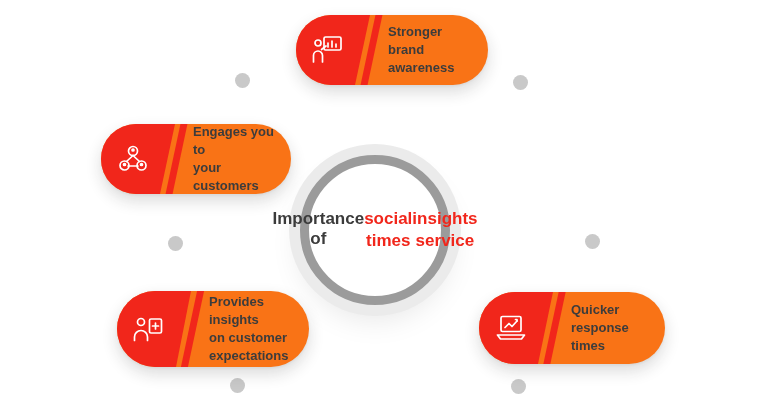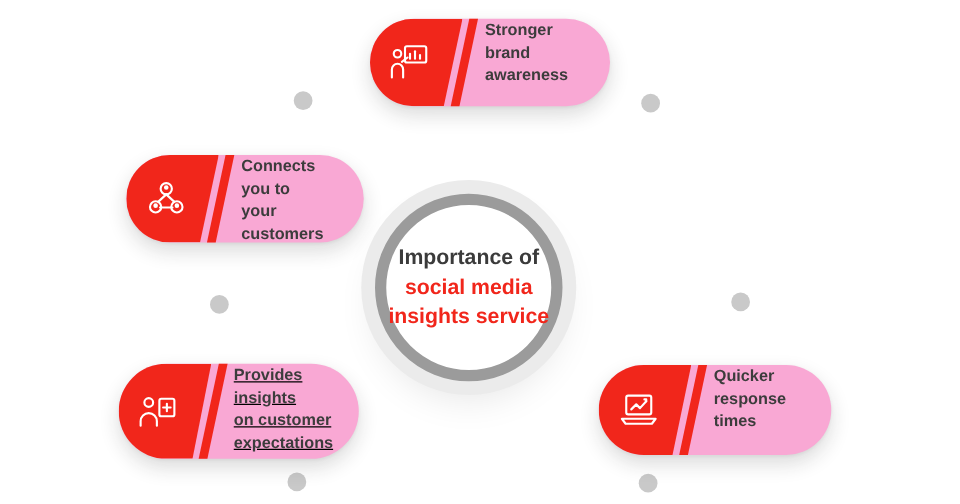--- a/index.html
+++ b/index.html
@@ -8,28 +8,28 @@
   *{ box-sizing:border-box; }
   body{ margin:0; background:#ffffff; font-family:"Liberation Sans", sans-serif; }
   .canvas{ position:relative; width:768px; height:403px; background:#ffffff; overflow:hidden; }
 
   .dot{ position:absolute; width:15px; height:15px; border-radius:50%; background:var(--dot); }
 
   .center-circle{
     position:absolute; left:300px; top:155px; width:150px; height:150px;
     background:#fff; border:9px solid var(--ring); border-radius:50%;
     box-shadow:0 0 0 11px var(--ring_light), 0 14px 30px rgba(0,0,0,.10);
-    display:flex; flex-direction:column; align-items:center; justify-content:center;
+    display:flex; flex-direction:row; align-items:center; justify-content:center;
     text-align:center;
   }
   .center-title{ font-size:17px; font-weight:700; color:#3b3b3b; margin-bottom:3px; }
   .center-red{ font-size:17px; font-weight:700; color:var(--red); line-height:1.3; }
 
   .pill{
-    position:absolute; display:flex; background:#f9a8d4;
+    position:absolute; display:flex; align-items:center; background:#f97316;
     border-radius:40px;
     box-shadow:0 7px 16px rgba(30,30,30,.16), 0 1px 3px rgba(0,0,0,.06);
   }
   .icon-block{
     align-self:stretch; width:74px; flex:none; background:var(--red);
     border-radius:40px 0 0 40px;
     clip-path:polygon(0 0, 100% 0, calc(100% - 15px) 100%, 0 100%);
     display:flex; align-items:center; justify-content:center; padding-right:10px;
   }
   .stripe{
@@ -49,21 +49,21 @@
 
   <div class="dot" style="left:235px; top:73px;"></div>
   <div class="dot" style="left:513px; top:75px;"></div>
   <div class="dot" style="left:168px; top:236px;"></div>
   <div class="dot" style="left:585px; top:234px;"></div>
   <div class="dot" style="left:230px; top:378px;"></div>
   <div class="dot" style="left:511px; top:379px;"></div>
 
   <div class="center-circle">
     <div class="center-title">Importance of</div>
-    <div class="center-red">social media</div>
+    <div class="center-red">social times</div>
     <div class="center-red">insights service</div>
   </div>
 
   <div class="pill" style="left:296px; top:15px; width:192px; height:70px;">
     <div class="icon-block">
       <svg width="36" height="36" viewBox="0 0 36 36" fill="none" stroke="#fff" stroke-width="1.7" stroke-linecap="round" stroke-linejoin="round">
         <rect x="14" y="5" width="17" height="13" rx="1.5"></rect>
         <path d="M18 15 v-4"></path>
           <path d="M22 15 v-6"></path>
           <path d="M26 15 v-3"></path>
@@ -85,26 +85,26 @@
           <path d="M13 25 h10"></path>
         <circle cx="18" cy="10" r="4.5"></circle>
         <circle cx="9.5" cy="24.5" r="4.5"></circle>
         <circle cx="26.5" cy="24.5" r="4.5"></circle>
         <circle cx="18" cy="9" r="1" fill="#fff"></circle>
         <circle cx="9.5" cy="23.5" r="1" fill="#fff"></circle>
         <circle cx="26.5" cy="23.5" r="1" fill="#fff"></circle>
       </svg>
     </div>
     <div class="stripe"></div>
-    <div class="pill-text">Connects you to
+    <div class="pill-text">Engages you to
 your customers</div>
   </div>
 
 
-  <div class="pill" style="left:95px; top:291px; width:192px; height:76px;text-decoration:underline;">
+  <div class="pill" style="left:117px; top:291px; width:192px; height:76px;">
     <div class="icon-block">
       <svg width="36" height="36" viewBox="0 0 36 36" fill="none" stroke="#fff" stroke-width="1.7" stroke-linecap="round" stroke-linejoin="round">
         <circle cx="10" cy="11" r="3.5"></circle>
         <path d="M3.5 29.5 v-3.5 a6.5 6.5 0 0 1 13 0 v3.5"></path>
         <rect x="18.5" y="8" width="12" height="14" rx="1.5"></rect>
         <path d="M24.5 12 v6"></path>
           <path d="M21.5 15 h6"></path>
       </svg>
     </div>
     <div class="stripe"></div>

